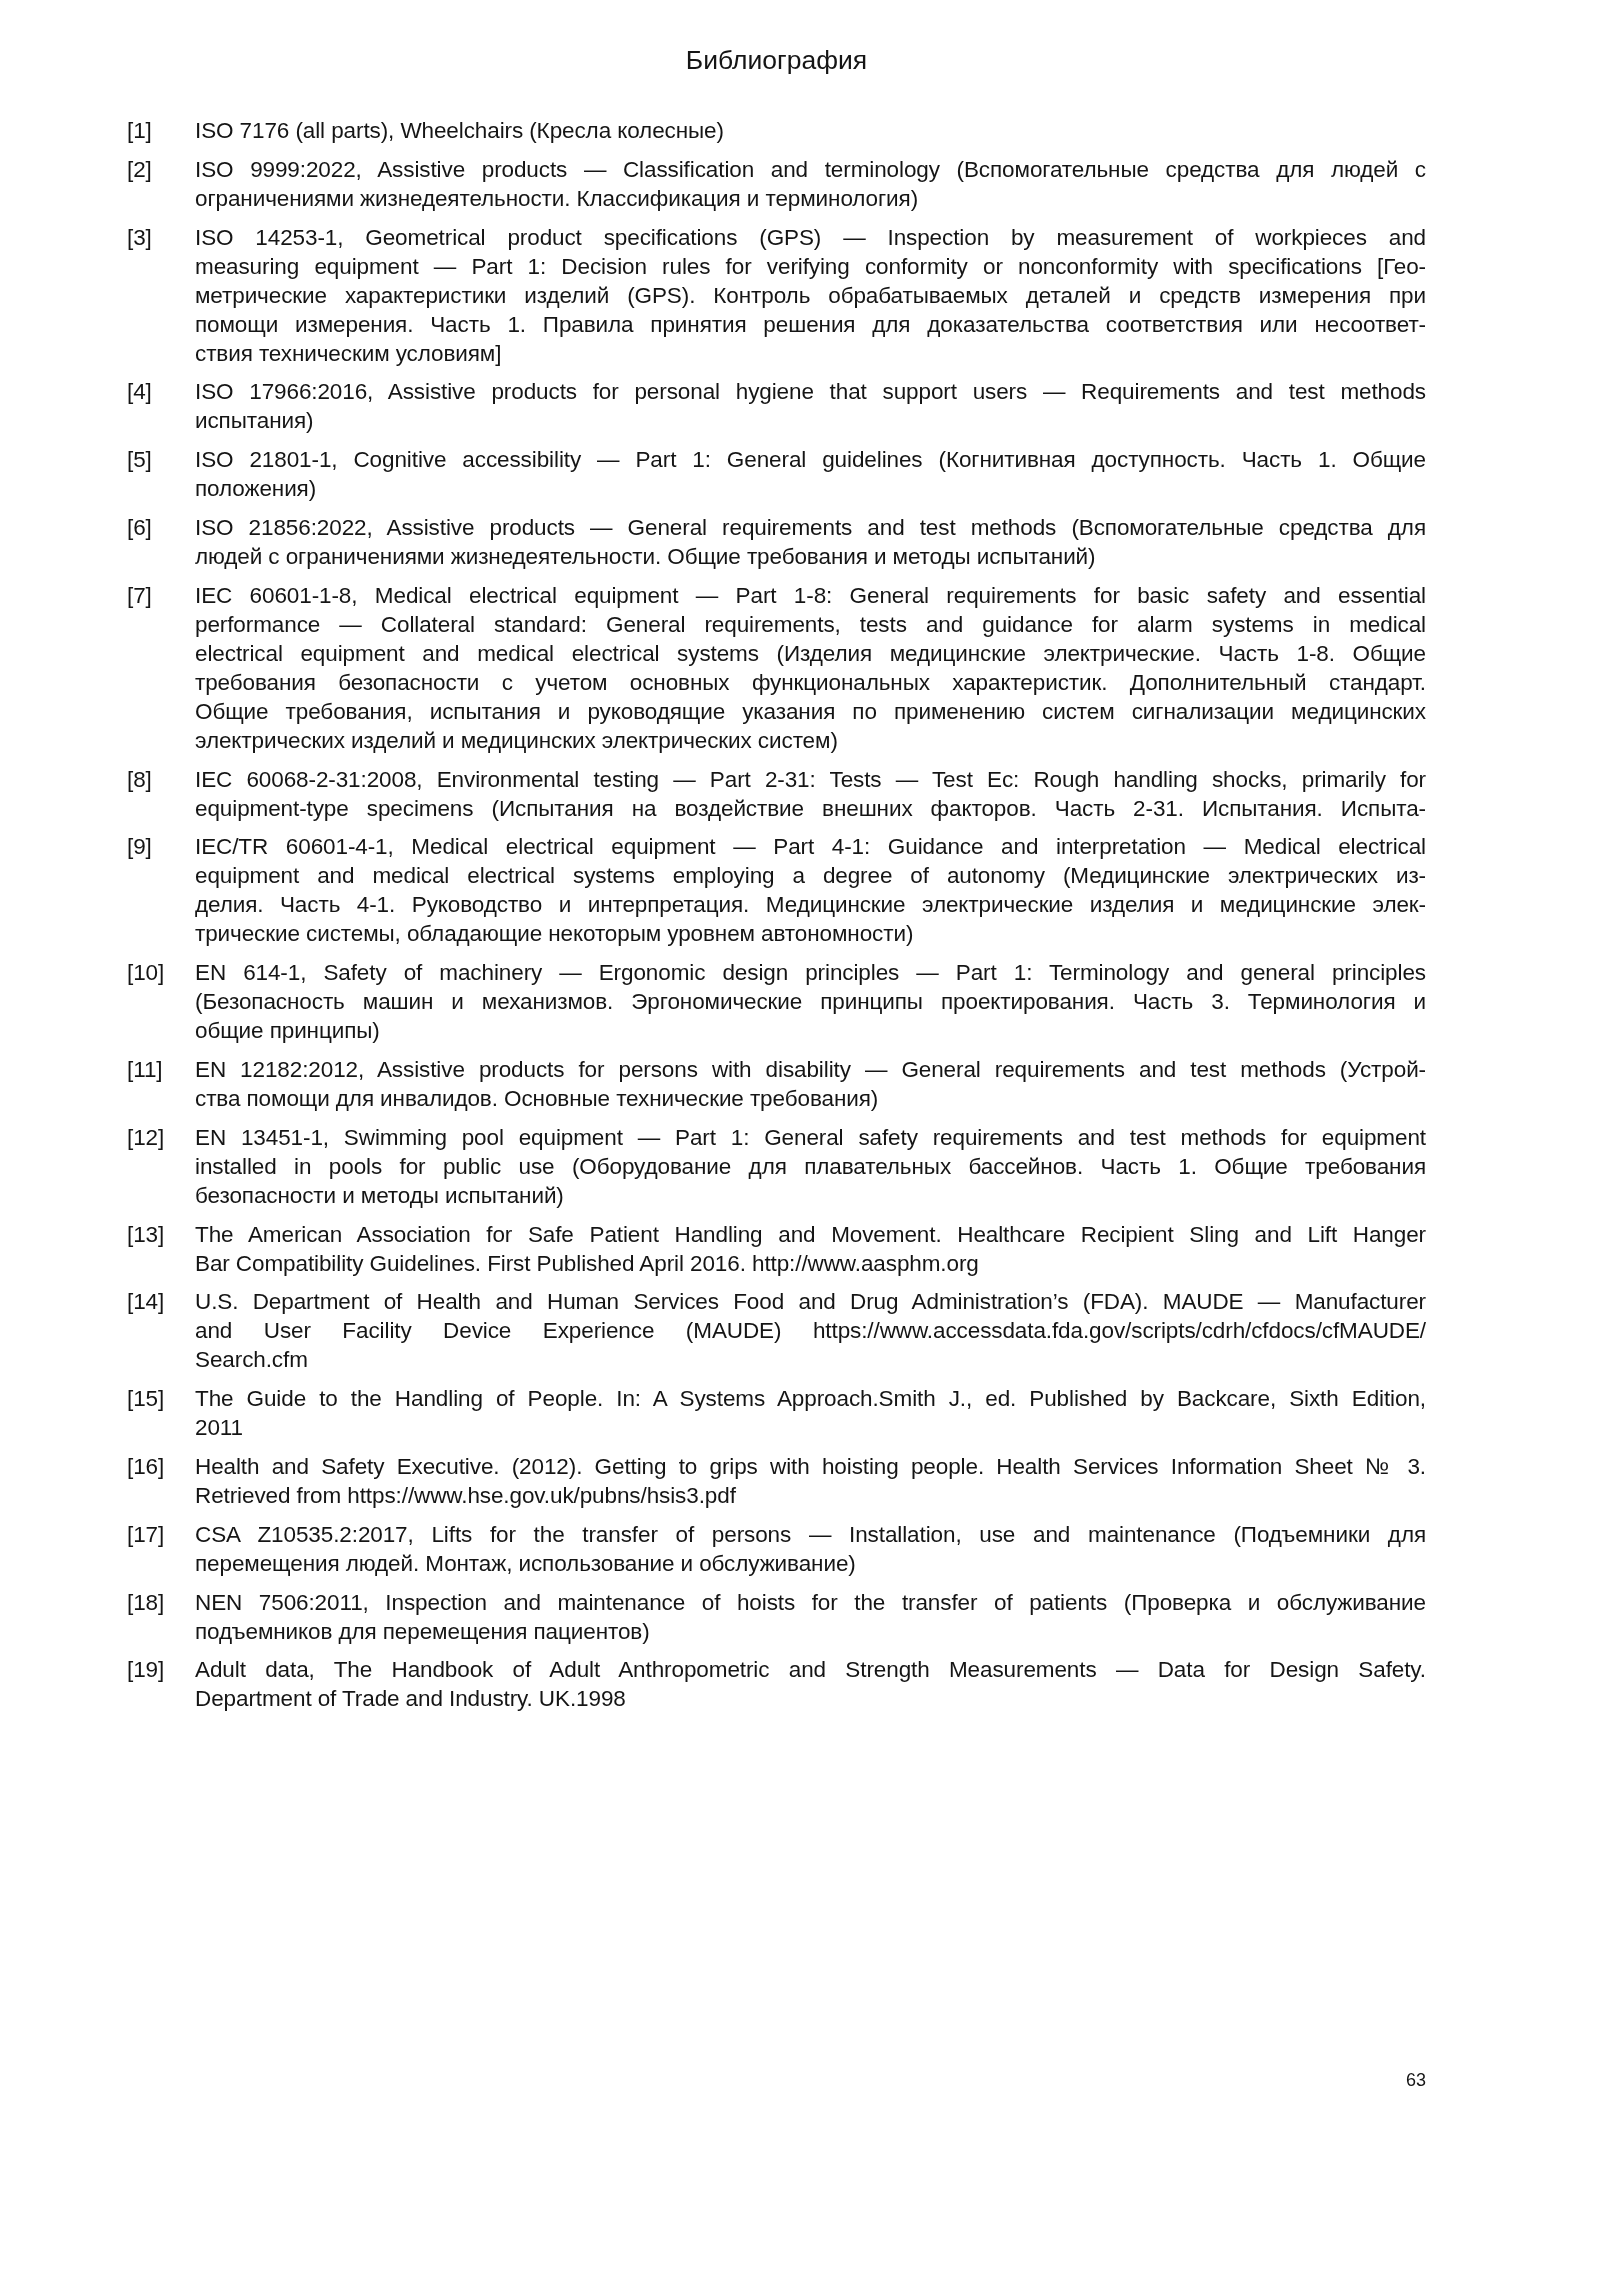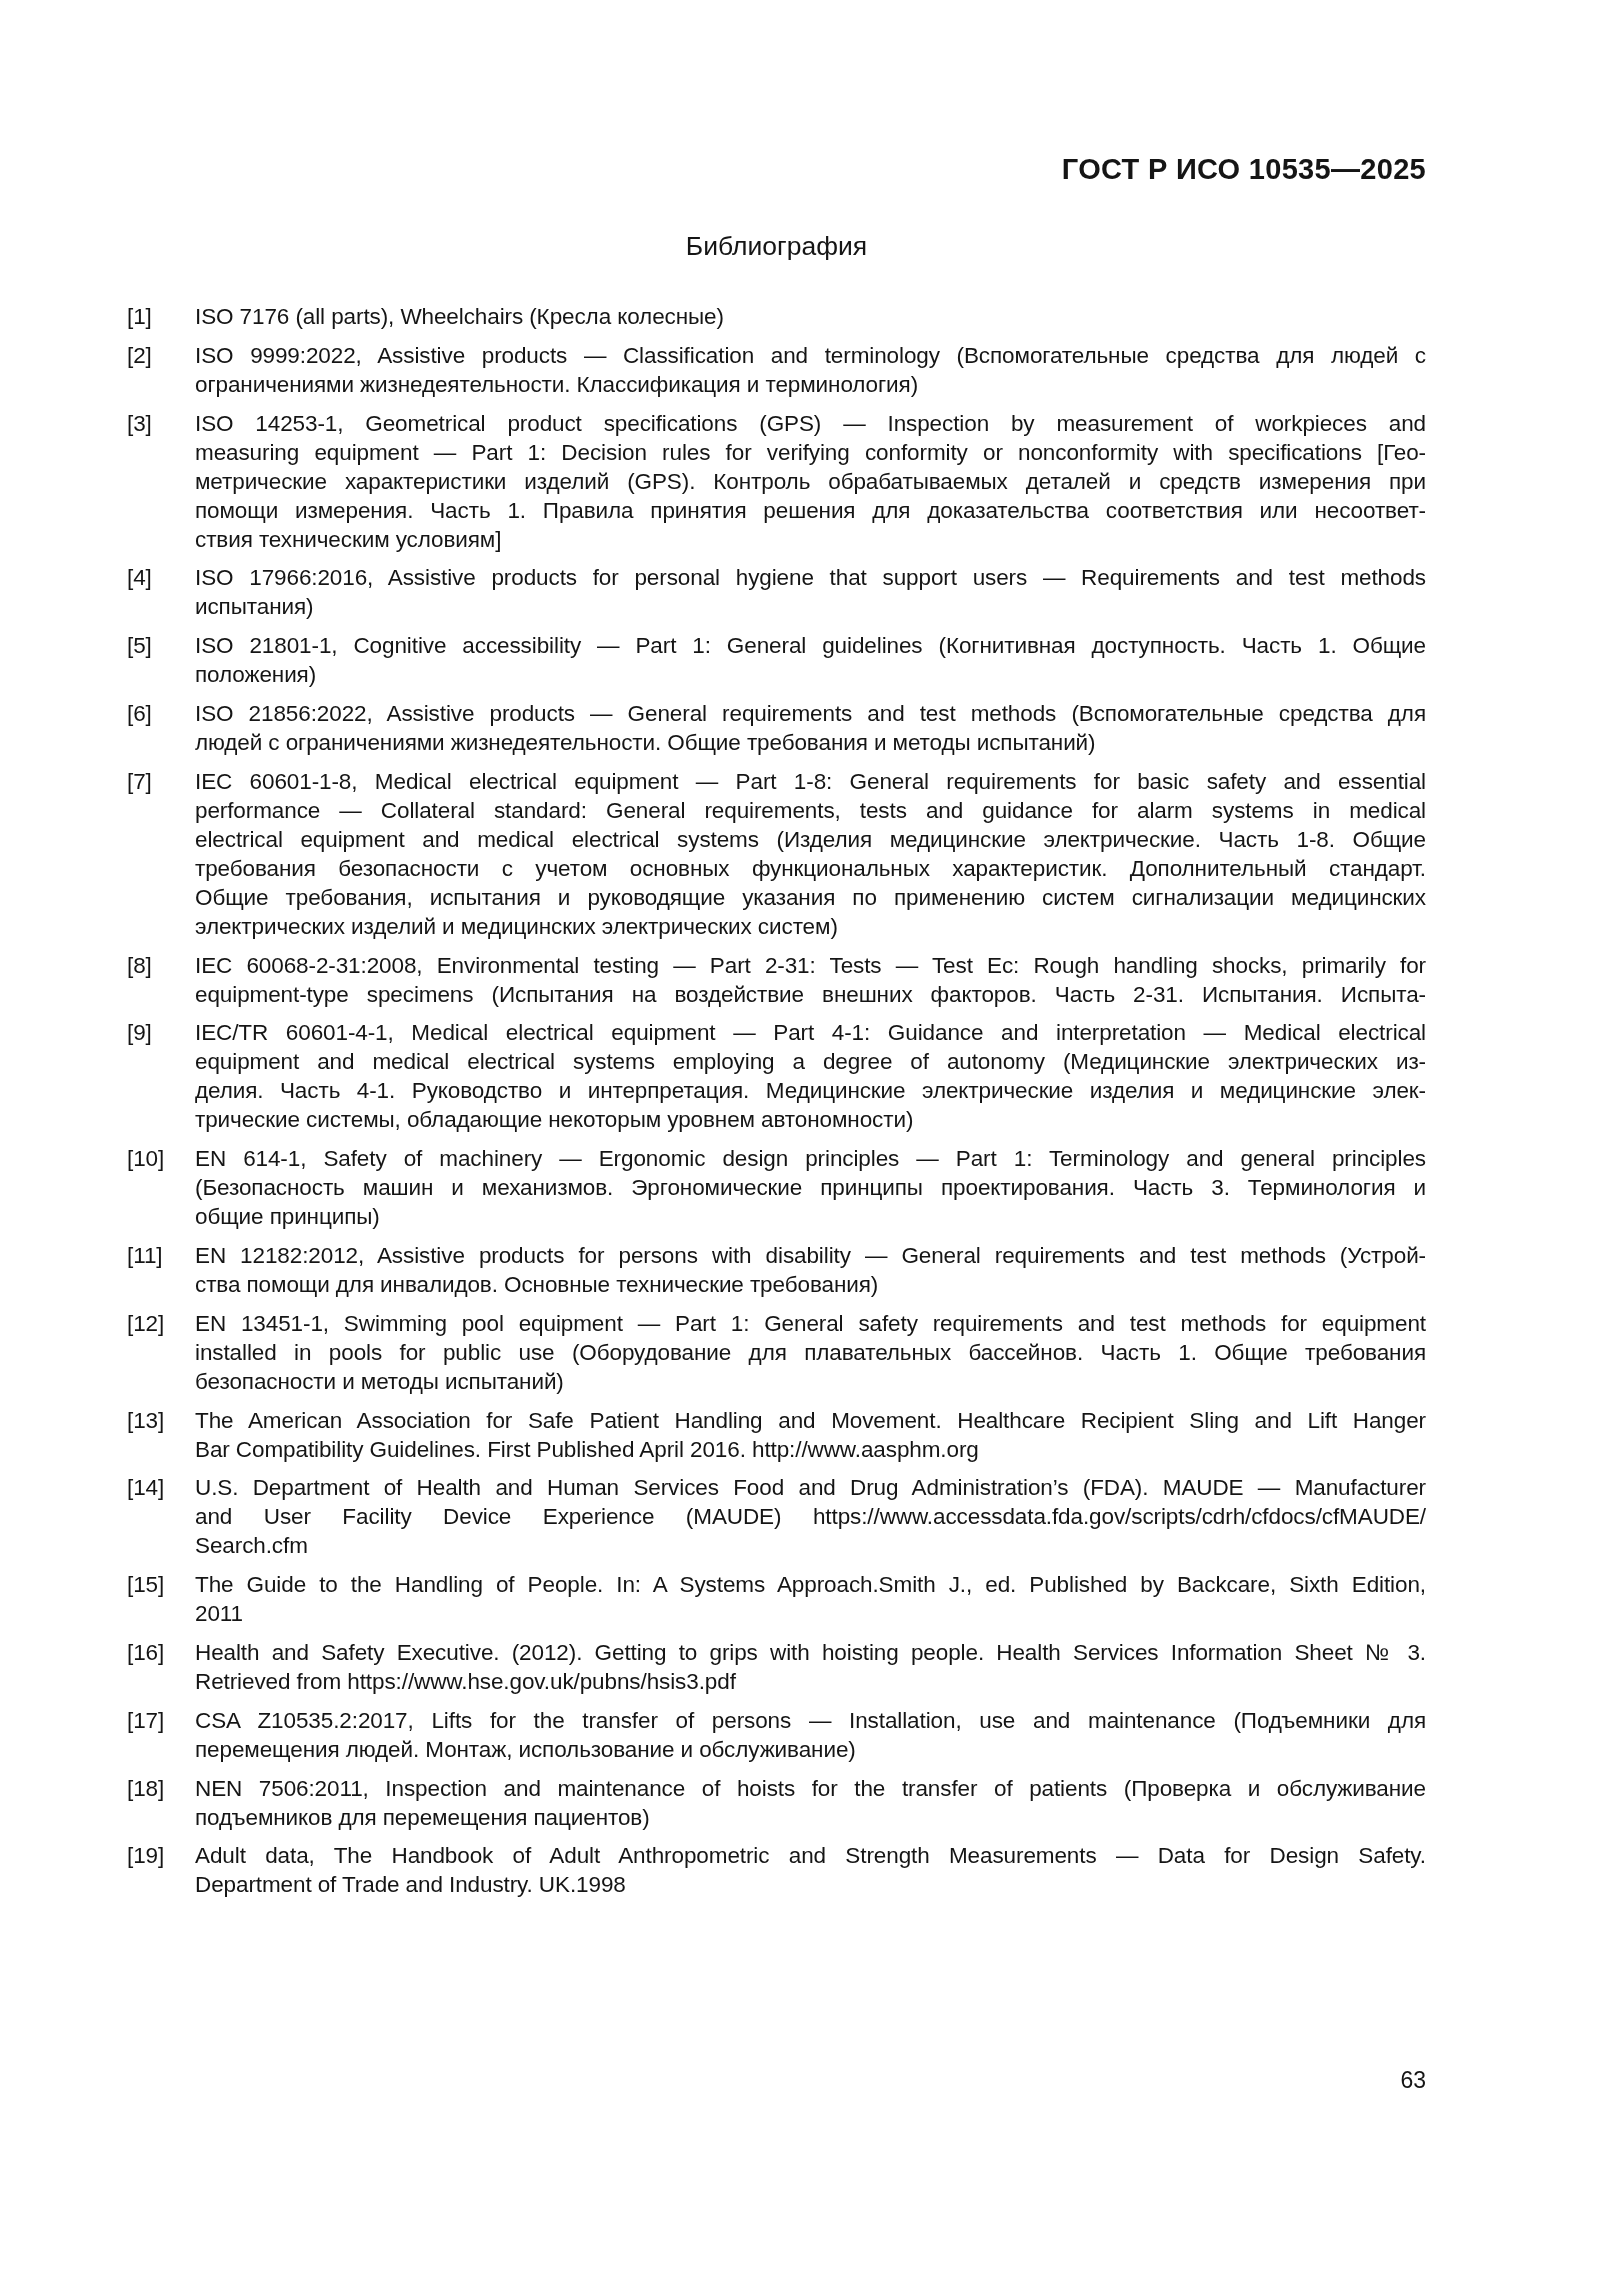--- a/index.html
+++ b/index.html
@@ -55,30 +55,29 @@
   .ref-line { text-align: left; }
   .ref-line.j {
     text-align: justify;
     text-align-last: justify;
     text-justify: inter-word;
   }
   .page-number {
     position: absolute;
     top: 2066px;
     right: 195px;
-    font-size: 23px;
+    font-size: 18px;
     line-height: 29px;
   }
 </style>
 </head>
 <body>
 
 <div class="page">
   <div class="content">
-    <div class="doc-header">ГОСТ Р ИСО 10535—2025</div>
 
     <div class="doc-title">Библиография</div>
 
     <div class="refs">
   <div class="ref">
     <div class="ref-num">[1]</div>
     <div class="ref-lines">
             <div class="ref-line">ISO 7176 (all parts), Wheelchairs (Кресла колесные)</div>
           </div>
   </div>

